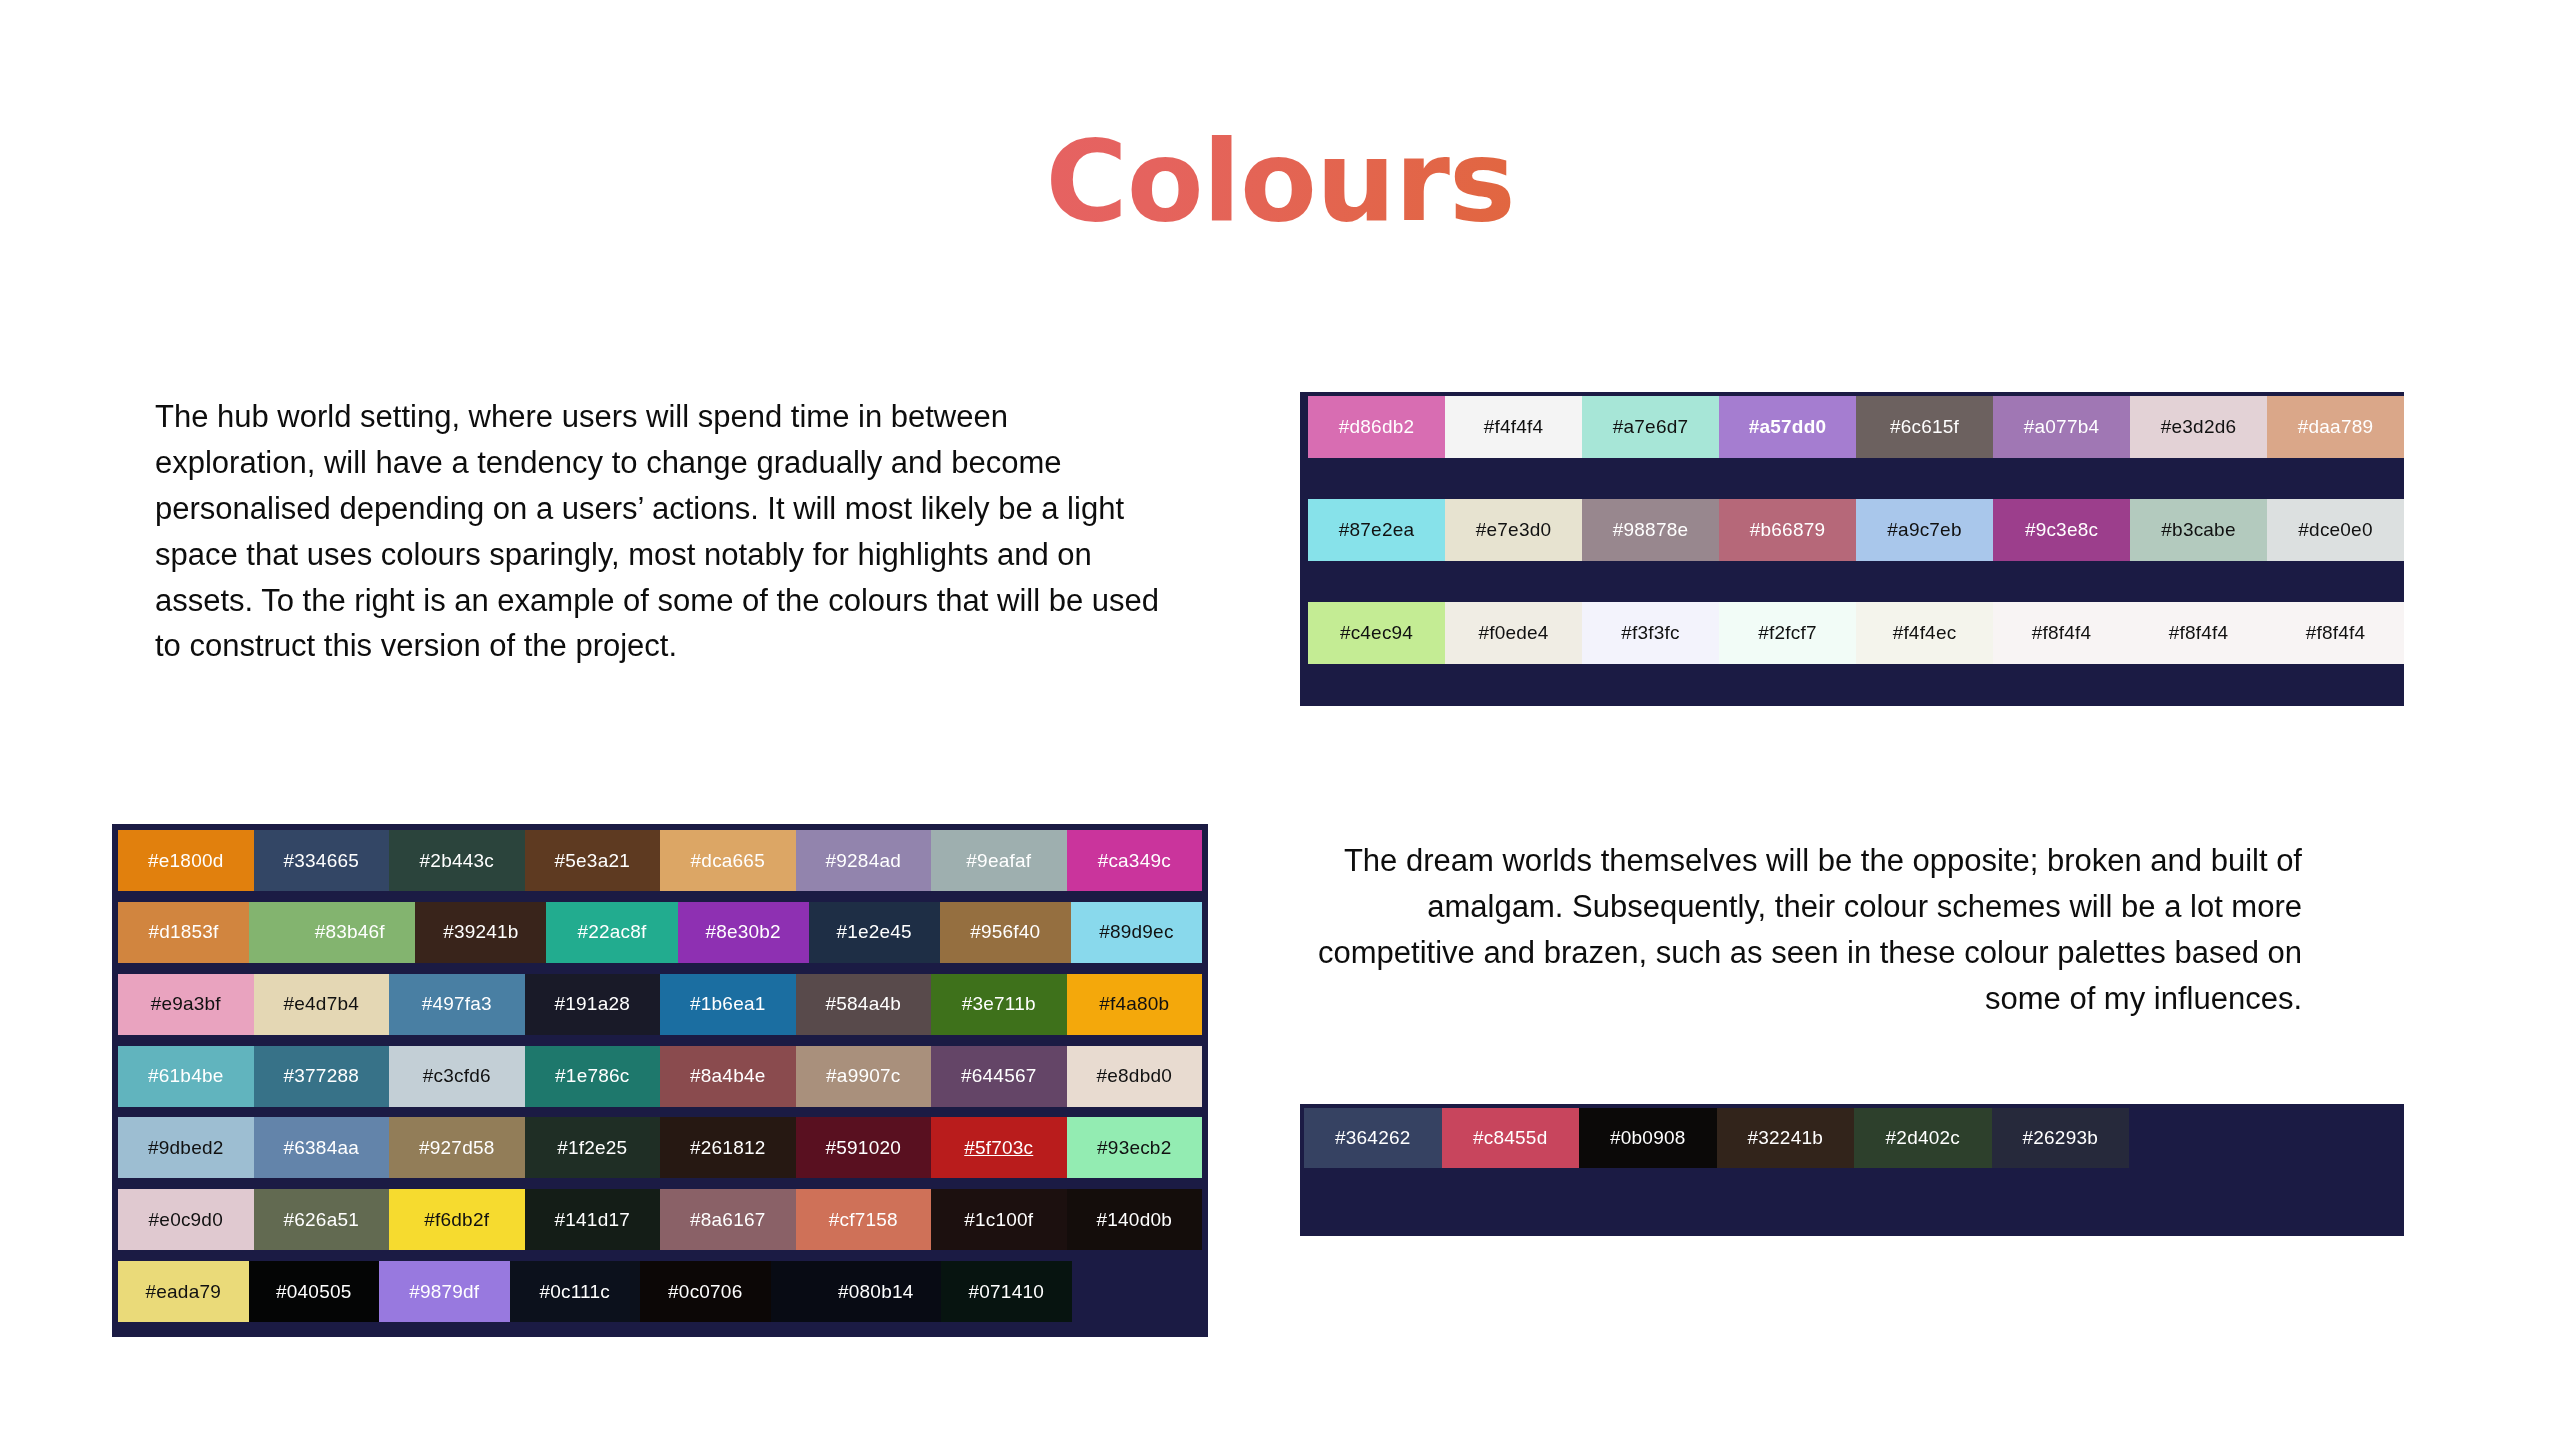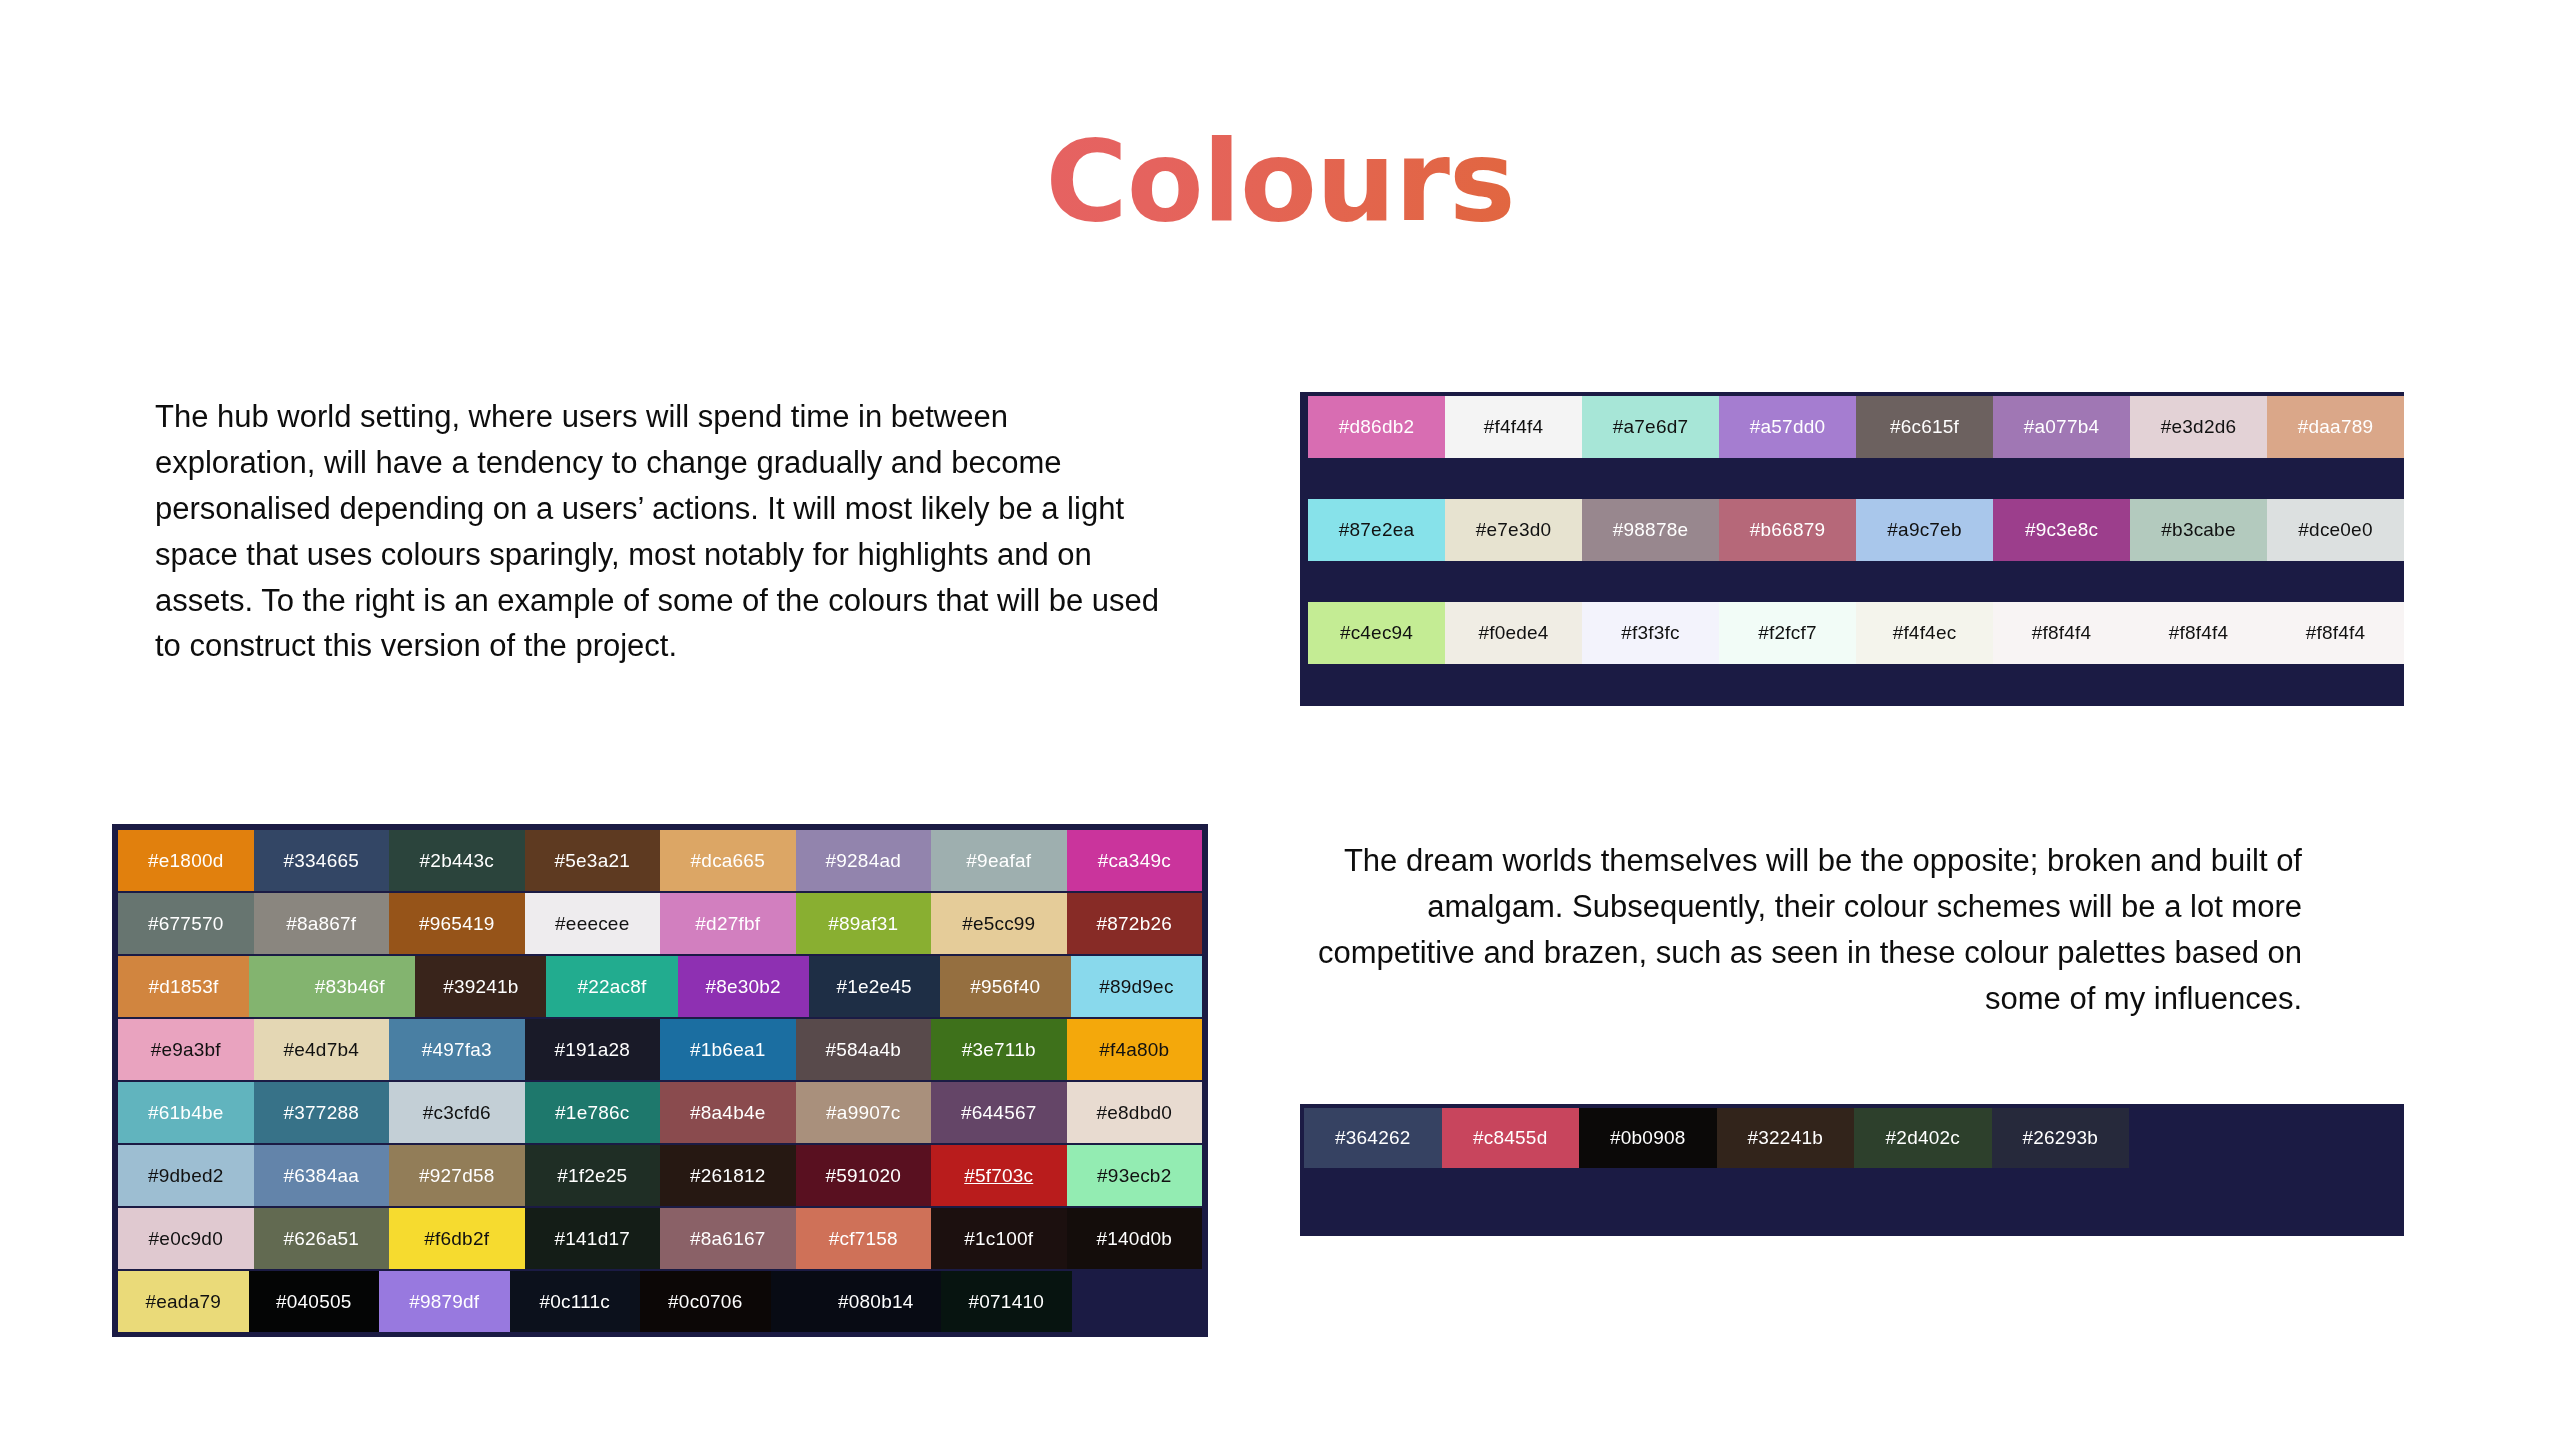--- a/index.html
+++ b/index.html
@@ -131,21 +131,21 @@
 
   <p class="para para-left">The hub world setting, where users will spend time in between exploration, will have a tendency to change gradually and become personalised depending on a users’ actions. It will most likely be a light space that uses colours sparingly, most notably for highlights and on assets. To the right is an example of some of the colours that will be used to construct this version of the project.</p>
 
   <p class="para para-right">The dream worlds themselves will be the opposite; broken and built of amalgam. Subsequently, their colour schemes will be a lot more competitive and brazen, such as seen in these colour palettes based on some of my influences.</p>
 
   <div class="palette" id="palette-hub">
       <div class="pal-row">
         <div class="swatch" style="background: rgb(216, 109, 178); color: rgb(255, 255, 255);">#d86db2</div>
         <div class="swatch" style="background: rgb(244, 244, 244); color: rgb(17, 17, 17);">#f4f4f4</div>
         <div class="swatch" style="background: rgb(167, 230, 215); color: rgb(17, 17, 17);">#a7e6d7</div>
-        <div class="swatch" style="background: rgb(165, 125, 208); color: rgb(255, 255, 255);">#a57dd0</div>
+        <div class="swatch" style="background: rgb(165, 125, 208); color: rgb(255, 255, 255); font-weight: bold;">#a57dd0</div>
         <div class="swatch" style="background: rgb(108, 97, 95); color: rgb(255, 255, 255);">#6c615f</div>
         <div class="swatch" style="background: rgb(160, 119, 180); color: rgb(255, 255, 255);">#a077b4</div>
         <div class="swatch" style="background: rgb(227, 210, 214); color: rgb(17, 17, 17);">#e3d2d6</div>
         <div class="swatch" style="background: rgb(218, 167, 137); color: rgb(255, 255, 255);">#daa789</div>
       </div>
       <div class="pal-row">
         <div class="swatch" style="background: rgb(135, 226, 234); color: rgb(17, 17, 17);">#87e2ea</div>
         <div class="swatch" style="background: rgb(231, 227, 208); color: rgb(17, 17, 17);">#e7e3d0</div>
         <div class="swatch" style="background: rgb(152, 135, 142); color: rgb(255, 255, 255);">#98878e</div>
         <div class="swatch" style="background: rgb(182, 104, 121); color: rgb(255, 255, 255);">#b66879</div>
@@ -171,30 +171,20 @@
         <div class="swatch" style="background: rgb(225, 128, 13); color: rgb(255, 255, 255);">#e1800d</div>
         <div class="swatch" style="background: rgb(51, 70, 101); color: rgb(255, 255, 255);">#334665</div>
         <div class="swatch" style="background: rgb(43, 68, 60); color: rgb(255, 255, 255);">#2b443c</div>
         <div class="swatch" style="background: rgb(94, 58, 33); color: rgb(255, 255, 255);">#5e3a21</div>
         <div class="swatch" style="background: rgb(220, 166, 101); color: rgb(255, 255, 255);">#dca665</div>
         <div class="swatch" style="background: rgb(146, 132, 173); color: rgb(255, 255, 255);">#9284ad</div>
         <div class="swatch" style="background: rgb(158, 175, 175); color: rgb(255, 255, 255);">#9eafaf</div>
         <div class="swatch" style="background: rgb(202, 52, 156); color: rgb(255, 255, 255);">#ca349c</div>
       </div>
       <div class="pal-row">
-        <div class="swatch" style="background: rgb(103, 117, 112); color: rgb(255, 255, 255);">#677570</div>
-        <div class="swatch" style="background: rgb(138, 134, 127); color: rgb(255, 255, 255);">#8a867f</div>
-        <div class="swatch" style="background: rgb(150, 84, 25); color: rgb(255, 255, 255);">#965419</div>
-        <div class="swatch" style="background: rgb(238, 236, 238); color: rgb(17, 17, 17);">#eeecee</div>
-        <div class="swatch" style="background: rgb(210, 127, 191); color: rgb(255, 255, 255);">#d27fbf</div>
-        <div class="swatch" style="background: rgb(137, 175, 49); color: rgb(255, 255, 255);">#89af31</div>
-        <div class="swatch" style="background: rgb(229, 204, 153); color: rgb(17, 17, 17);">#e5cc99</div>
-        <div class="swatch" style="background: rgb(135, 43, 38); color: rgb(255, 255, 255);">#872b26</div>
-      </div>
-      <div class="pal-row">
         <div class="swatch" style="background: rgb(209, 133, 63); color: rgb(255, 255, 255);">#d1853f</div>
         <div class="swatch" style="background: rgb(131, 180, 111); color: rgb(255, 255, 255); padding-left: 35px;">#83b46f</div>
         <div class="swatch" style="background: rgb(57, 36, 27); color: rgb(255, 255, 255);">#39241b</div>
         <div class="swatch" style="background: rgb(34, 172, 143); color: rgb(255, 255, 255);">#22ac8f</div>
         <div class="swatch" style="background: rgb(142, 48, 178); color: rgb(255, 255, 255);">#8e30b2</div>
         <div class="swatch" style="background: rgb(30, 46, 69); color: rgb(255, 255, 255);">#1e2e45</div>
         <div class="swatch" style="background: rgb(149, 111, 64); color: rgb(255, 255, 255);">#956f40</div>
         <div class="swatch" style="background: rgb(137, 217, 236); color: rgb(17, 17, 17);">#89d9ec</div>
       </div>
       <div class="pal-row">

